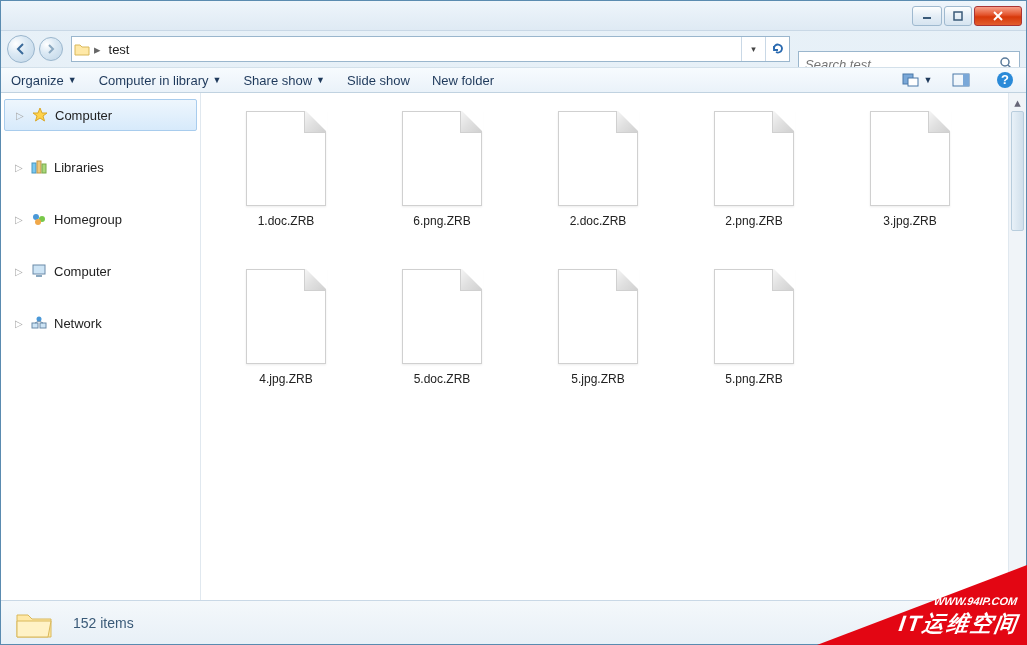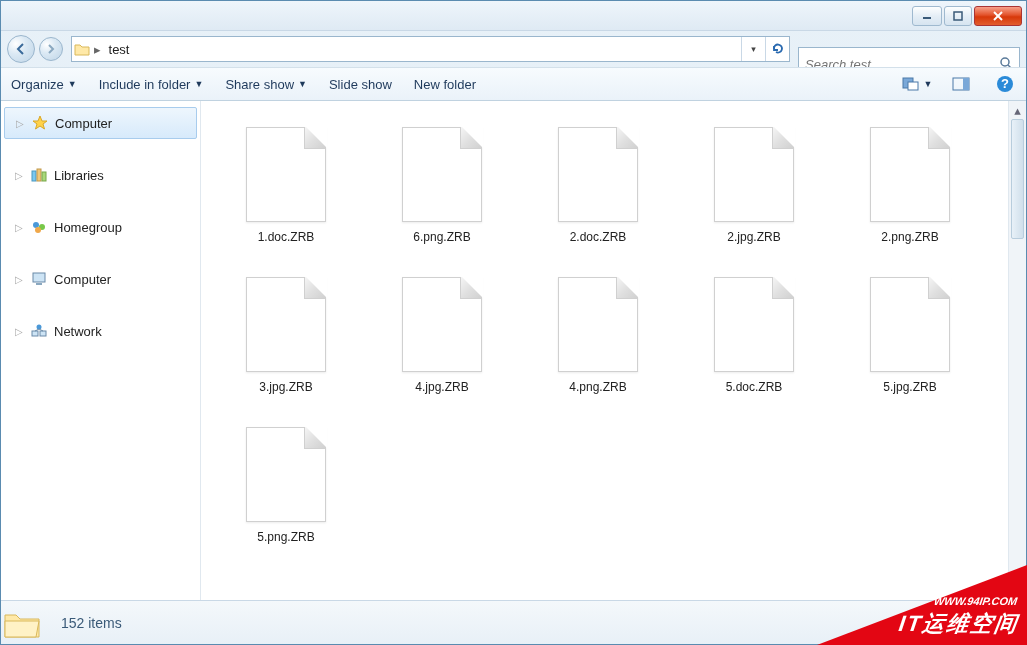--- a/index.html
+++ b/index.html
@@ -22,55 +22,55 @@
 
 .navrow { height: 36px; display: flex; align-items: center; padding: 2px 6px; gap: 4px; }
 .nav-btn { width: 28px; height: 28px; border-radius: 50%; border: 1px solid #9ab6cd; background: radial-gradient(circle at 30% 30%, #fff 0%, #dbe9f4 40%, #bfd5e7 100%); display: flex; align-items: center; justify-content: center; cursor: default; }
 .nav-btn.fwd { width: 24px; height: 24px; }
 .addressbar { flex: 1; height: 26px; border: 1px solid #9ab6cd; background: #fff; display: flex; align-items: center; margin: 0 4px; }
 .addr-icon { width: 20px; display: flex; justify-content: center; }
 .addr-crumb { padding: 0 6px; height: 100%; display: flex; align-items: center; color: #222; cursor: default; }
 .addr-sep { color: #666; padding: 0 2px; }
 .addr-end { margin-left: auto; display: flex; }
 .addr-btn { width: 24px; height: 24px; border-left: 1px solid #c9d8e6; display: flex; align-items: center; justify-content: center; cursor: default; }
-.searchbox { width: 222px; height: 26px; border: 1px solid #9ab6cd; background: #fff; display: flex; align-items: center; padding: 16px 6px; color: #888; margin-top: 30px; }
+.searchbox { width: 222px; height: 26px; border: 1px solid #9ab6cd; background: #fff; display: flex; align-items: center; padding: 8px 6px; color: #888; margin-top: 30px; }
 .searchbox input { border: none; outline: none; flex: 1; font-style: italic; color: #888; background: transparent; }
 
 
-.toolbar { height: 34px; background: linear-gradient(to bottom, #f7fbfe 0%, #eaf2f9 100%); border-top: 1px solid #d3e0ea; border-bottom: 1px solid #c0d2e0; display: flex; align-items: center; padding: 0 10px; gap: 22px; }
+.toolbar { height: 26px; background: linear-gradient(to bottom, #f7fbfe 0%, #eaf2f9 100%); border-top: 1px solid #d3e0ea; border-bottom: 1px solid #c0d2e0; display: flex; align-items: center; padding: 0 10px; gap: 22px; }
 .tb-item { color: #1e395b; display: flex; align-items: center; gap: 4px; cursor: default; }
 .tb-drop { font-size: 9px; color: #1e395b; }
 .tb-spacer { flex: 1; }
 .tb-icon { width: 22px; height: 22px; display: flex; align-items: center; justify-content: center; cursor: default; }
 
 
 .bodyrow { flex: 1; display: flex; background: #fff; overflow: hidden; }
 .sidebar { width: 200px; border-right: 1px solid #e0e8ef; padding: 6px 0; background: #fff; overflow-y: auto; }
 .side-item { height: 32px; display: flex; align-items: center; padding-left: 14px; gap: 6px; cursor: default; margin-bottom: 20px; }
 .side-item.sel { background: linear-gradient(to bottom, #eef6fd 0%, #d7eafb 100%); border: 1px solid #a8cced; border-radius: 2px; margin: 0 3px 20px 3px; padding-left: 11px; }
 .side-expand { width: 9px; color: #aaa; font-size: 10px; }
 .side-icon { width: 18px; height: 18px; display: flex; align-items: center; justify-content: center; }
 .side-label { color: #222; }
 
 .content { flex: 1; display: flex; }
-.filegrid { flex: 1; overflow: auto; padding: 14px 10px; display: grid; grid-template-columns: repeat(5, 150px); grid-auto-rows: 150px; gap: 0 6px; align-content: start; margin-top: 8px; }
+.filegrid { flex: 1; overflow: auto; padding: 14px 10px; display: grid; grid-template-columns: repeat(5, 150px); grid-auto-rows: 150px; gap: 8px 6px; align-content: start; }
 .file-item { display: flex; flex-direction: column; align-items: center; justify-content: flex-start; cursor: default; }
 .file-icon { width: 80px; height: 95px; position: relative; margin-top: 4px; }
 .file-page { position: absolute; inset: 0; background: #fff; border: 1px solid #d0d0d0; box-shadow: 0 1px 2px rgba(0,0,0,0.08); }
 .file-fold { position: absolute; top: 0; right: 0; width: 22px; height: 22px; background: linear-gradient(135deg, #f5f5f5 0%, #e0e0e0 50%, #d0d0d0 100%); border-left: 1px solid #d0d0d0; border-bottom: 1px solid #d0d0d0; }
 .file-fold::before { content: ""; position: absolute; top: -1px; right: -1px; width: 0; height: 0; border-top: 22px solid #fff; border-left: 22px solid transparent; }
 .file-label { margin-top: 8px; text-align: center; color: #222; font-size: 12px; }
 
 .scrollbar { width: 18px; background: #f0f4f8; border-left: 1px solid #e0e8ef; display: flex; flex-direction: column; }
 .sc-btn { height: 18px; display: flex; align-items: center; justify-content: center; color: #667; cursor: default; }
 .sc-track { flex: 1; position: relative; }
 .sc-thumb { position: absolute; top: 0; left: 2px; right: 2px; height: 120px; background: linear-gradient(to right, #e8f1f8, #d0dfeb); border: 1px solid #b8cddd; border-radius: 2px; cursor: default; }
 
 
-.statusbar { height: 44px; border-top: 1px solid #c9d8e6; background: linear-gradient(to bottom, #f4f8fb 0%, #e8f0f7 100%); display: flex; align-items: center; padding: 0 0; gap: 18px; }
+.statusbar { height: 44px; border-top: 1px solid #c9d8e6; background: linear-gradient(to bottom, #f4f8fb 0%, #e8f0f7 100%); display: flex; align-items: center; padding: 0 12px; gap: 18px; }
 .status-icon { width: 42px; height: 36px; display: flex; align-items: center; justify-content: center; }
 .status-text { color: #3a5a78; font-size: 14px; }
 
 
 .watermark { position: absolute; right: 0; bottom: 0; width: 240px; height: 90px; pointer-events: none; }
 .wm-tri { position: absolute; right: 0; bottom: 0; width: 0; height: 0; border-right: 210px solid #e30613; border-top: 80px solid transparent; }
 .wm-text1 { position: absolute; right: 10px; bottom: 38px; color: #fff; font-weight: bold; font-size: 11px; font-style: italic; transform: skewX(-8deg); }
 .wm-text2 { position: absolute; right: 8px; bottom: 6px; color: #fff; font-weight: bold; font-size: 22px; letter-spacing: 2px; font-style: italic; transform: skewX(-8deg); }
 
 
@@ -141,21 +141,21 @@
       </span>
     </div>
   </div>
 
   <div class="toolbar">
     <div class="tb-item">
         <span>Organize</span>
         <span class="tb-drop">▼</span>
       </div>
     <div class="tb-item">
-        <span>Include in folder</span>
+        <span>Computer in library</span>
         <span class="tb-drop">▼</span>
       </div>
     <div class="tb-item">
         <span>Share show</span>
         <span class="tb-drop">▼</span>
       </div>
     <div class="tb-item">
         <span>Slide show</span>
       </div>
     <div class="tb-item">
@@ -262,49 +262,35 @@
               <div class="file-page"></div>
               <div class="file-fold"></div>
             </div>
             <div class="file-label">2.doc.ZRB</div>
           </div>
           <div class="file-item">
             <div class="file-icon">
               <div class="file-page"></div>
               <div class="file-fold"></div>
             </div>
-            <div class="file-label">2.jpg.ZRB</div>
-          </div>
-          <div class="file-item">
-            <div class="file-icon">
-              <div class="file-page"></div>
-              <div class="file-fold"></div>
-            </div>
             <div class="file-label">2.png.ZRB</div>
           </div>
           <div class="file-item">
             <div class="file-icon">
               <div class="file-page"></div>
               <div class="file-fold"></div>
             </div>
             <div class="file-label">3.jpg.ZRB</div>
           </div>
           <div class="file-item">
             <div class="file-icon">
               <div class="file-page"></div>
               <div class="file-fold"></div>
             </div>
             <div class="file-label">4.jpg.ZRB</div>
-          </div>
-          <div class="file-item">
-            <div class="file-icon">
-              <div class="file-page"></div>
-              <div class="file-fold"></div>
-            </div>
-            <div class="file-label">4.png.ZRB</div>
           </div>
           <div class="file-item">
             <div class="file-icon">
               <div class="file-page"></div>
               <div class="file-fold"></div>
             </div>
             <div class="file-label">5.doc.ZRB</div>
           </div>
           <div class="file-item">
             <div class="file-icon">

